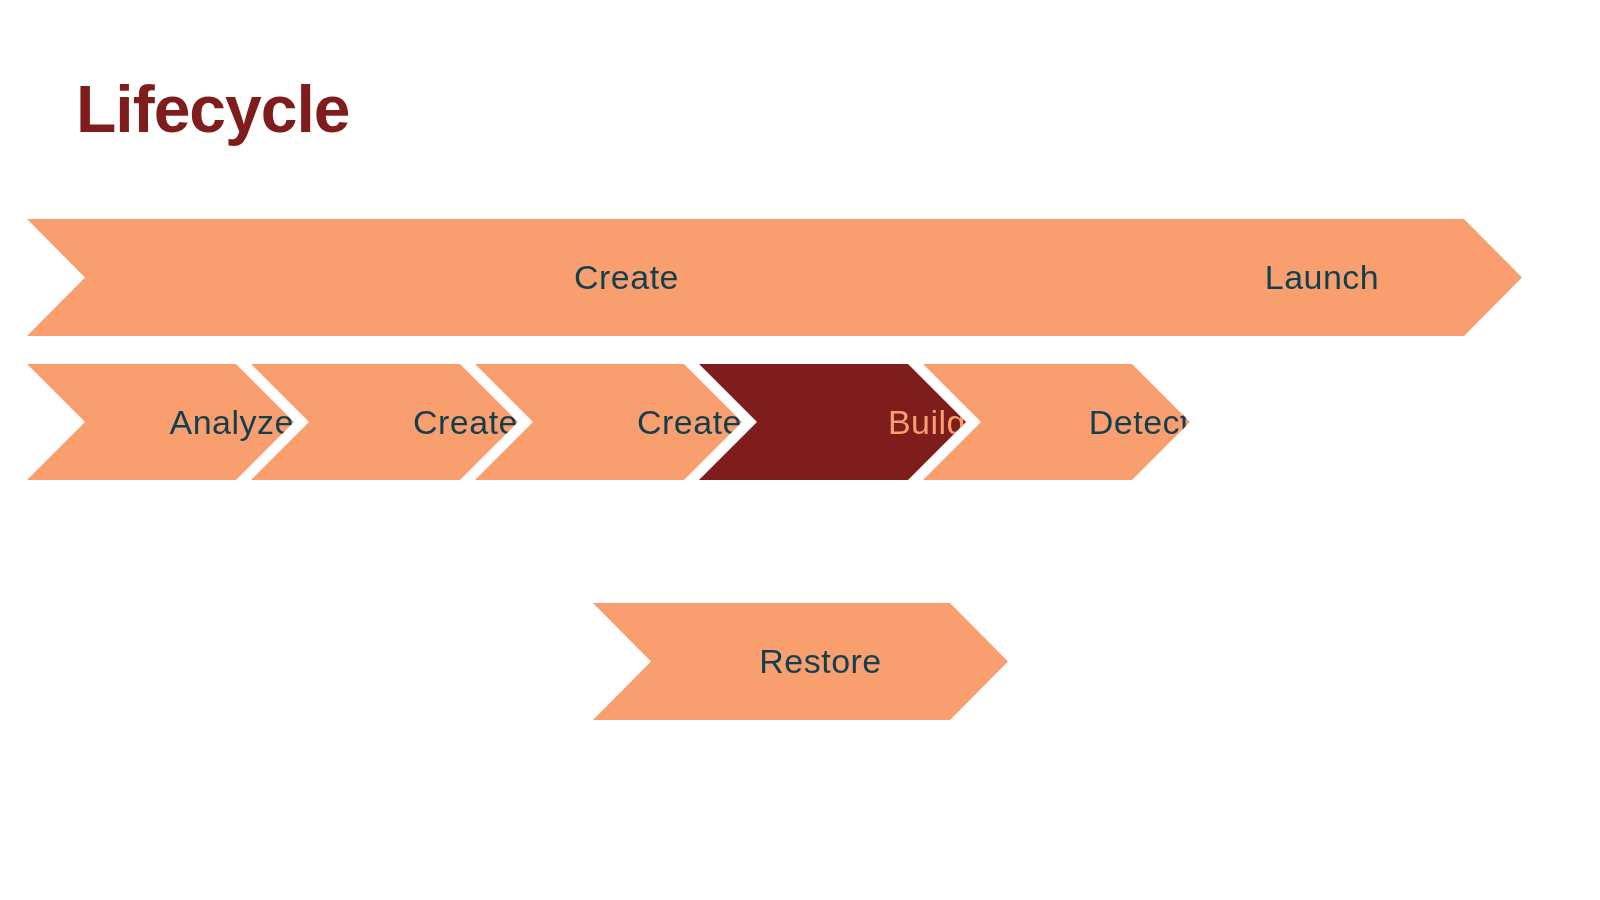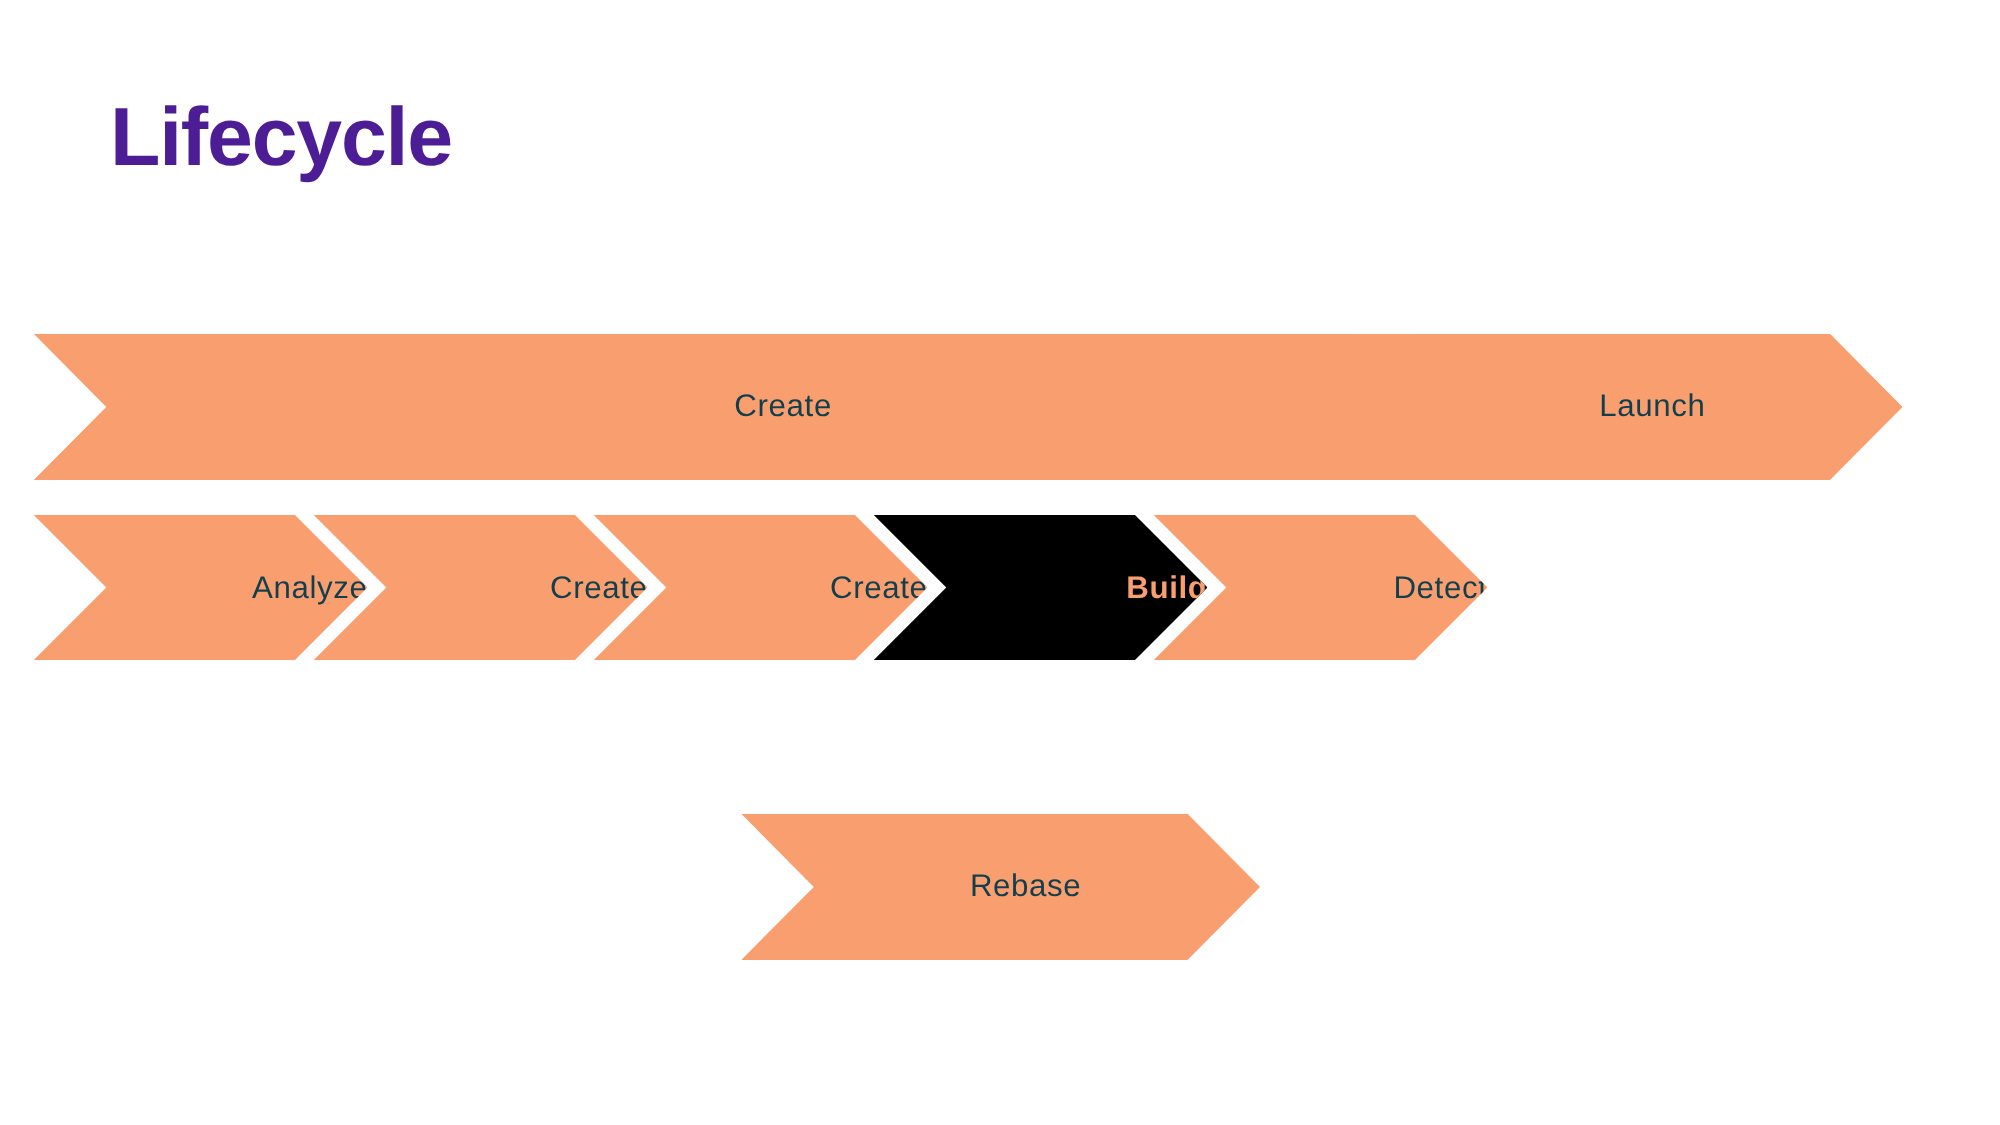--- a/index.html
+++ b/index.html
@@ -11,55 +11,53 @@
     position: relative;
     width: 1600px;
     height: 900px;
     background: #ffffff;
     overflow: hidden;
     font-family: "Liberation Sans", sans-serif;
   }
 
   .page-title {
     position: absolute;
-    left: 88px;
+    left: 76px;
     top: 76px;
     font-size: 66px;
     font-weight: 700;
     letter-spacing: -1px;
-    color: #4c1d95;
+    color: #7f1d1d;
     line-height: 1.0;
   }
 
   
   .chevron {
     position: absolute;
     display: flex;
     align-items: center;
     justify-content: center;
     padding-left: 40px;            
     box-sizing: border-box;
     background: #F99E6E;
     color: #123F4E;
-    font-size: 25px;
+    font-size: 34px;
     letter-spacing: 0.5px;
     clip-path: polygon(
       0 0,
       calc(100% - 58px) 0,
       100% 50%,
       calc(100% - 58px) 100%,
       0 100%,
       58px 50%
     );
-    margin-top: 48px;
   }
   .chevron.dark {
-    background: #000000;
+    background: #7f1d1d;
     color: #F99E6E;
-    font-weight: bold;
   }
 
   
   .row1 { top: 219px; height: 117px; }
   .c-create { left: 27px;   width: 1159px; }
   .c-launch { left: 1082px; width: 440px; }
 
   
   .row2 { top: 364px; height: 116px; justify-content: flex-end; }
   .c-analyze { left: 27px;  width: 267px; }
@@ -97,16 +95,16 @@
     <span class="step-label">Create</span>
   </div>
   <div class="chevron dark row2 c-build">
     <span class="step-label">Build</span>
   </div>
   <div class="chevron row2 c-export">
     <span class="step-label">Detect</span>
   </div>
 
   <div class="chevron c-rebase">
-    <span class="step-label">Rebase</span>
+    <span class="step-label">Restore</span>
   </div>
 
 </div>
 
 </body></html>

